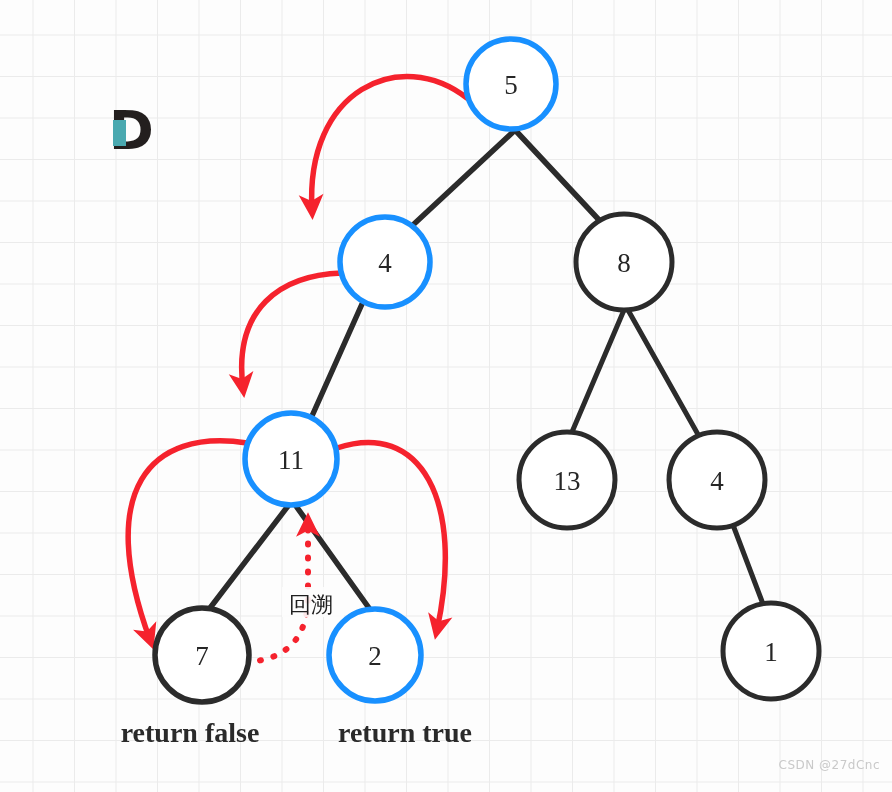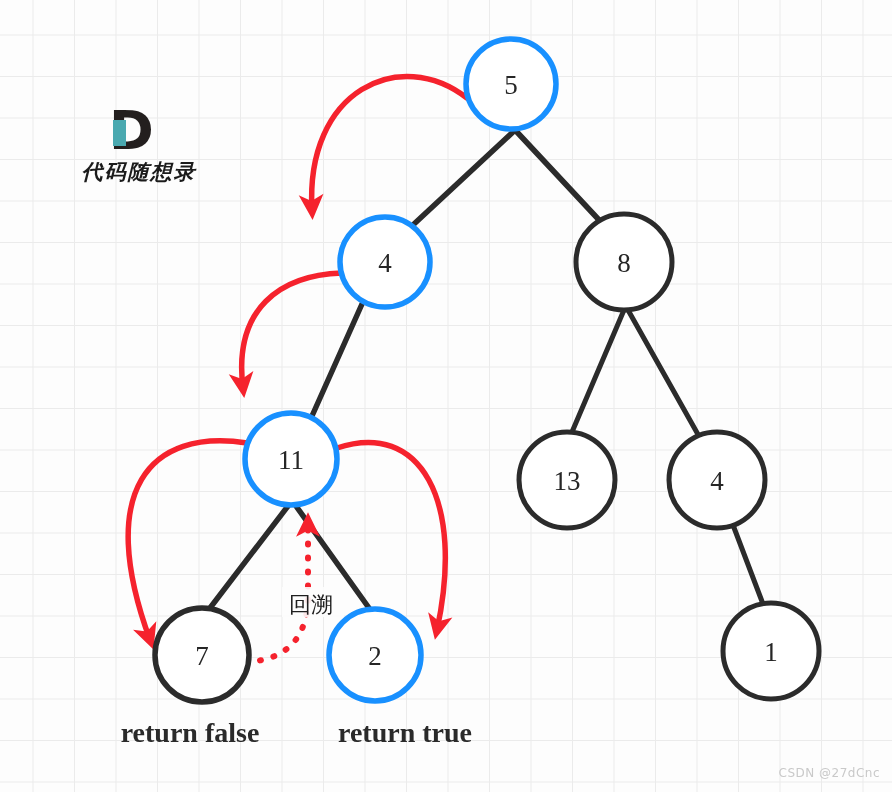--- a/index.html
+++ b/index.html
@@ -87,21 +87,21 @@
     font-style: italic;
     color: #1b1b1b;
     letter-spacing: 2px;
     text-align: center;
     white-space: nowrap;
   }
   
   #csdn-watermark {
     position: absolute;
     right: 12px;
-    bottom: 12px;
+    bottom: 20px;
     font-family: "DejaVu Sans", sans-serif;
     font-size: 12px;
     color: #c9c9c9;
     letter-spacing: 0.5px;
     white-space: nowrap;
   }
 </style>
 </head>
 <body>
 
@@ -194,18 +194,17 @@
       <text class="ret-label" x="190" y="742">return false</text>
       <text class="ret-label" x="405" y="742">return true</text>
     </g>
   </svg>
 
   <div id="logo">
     <div id="logo-d">
       <div class="logo-d-glyph">D</div>
       <div class="logo-d-accent"></div>
     </div>
-    <div id="logo-text">代码随想录</div>
   </div>
 
   <div id="csdn-watermark">CSDN @27dCnc</div>
 
 </div>
 
 </body></html>

